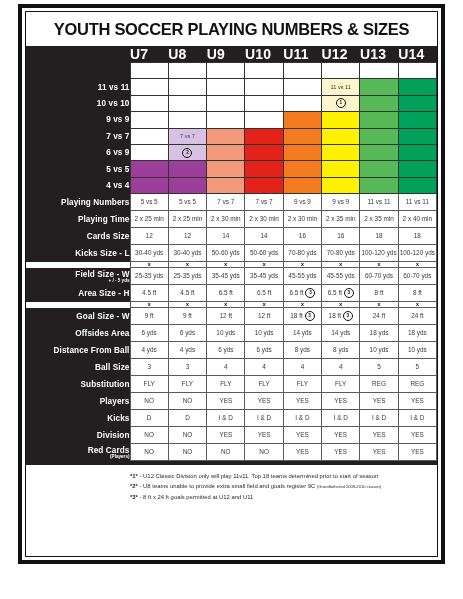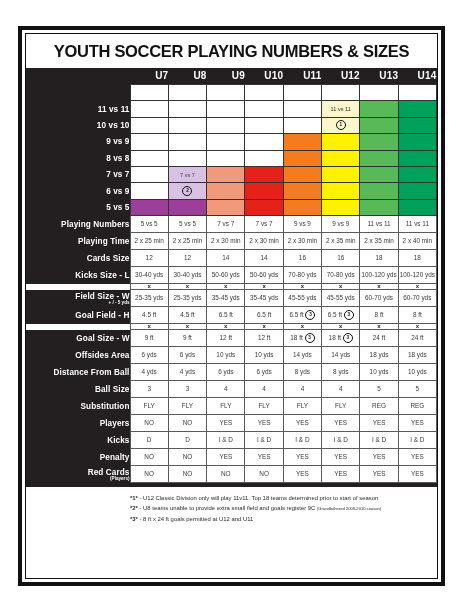--- a/index.html
+++ b/index.html
@@ -4,21 +4,21 @@
 <style>
   html,body{margin:0;padding:0;}
   body{
     width:463px;height:599px;
     background:#ffffff;
     font-family:"Liberation Sans", sans-serif;
     -webkit-font-smoothing:antialiased;
   }
   .poster{
     position:absolute;
-    left:18px; top:26px;
+    left:18px; top:4px;
     width:427px; height:560px;
     background:#ffffff;
     border:4px solid #111111;
     box-sizing:border-box;
   }
   .poster-inner{
     position:absolute;
     left:3px; top:3px; right:3px; bottom:3px;
     background:#ffffff;
     border:1px solid #111111;
@@ -45,23 +45,23 @@
     table-layout:fixed;
   }
   table.grid td, table.grid th{
     padding:0;
     margin:0;
   }
   .lblcol{width:104px;}
   .hdr{
     background:#231f20;
     color:#ffffff;
-    font-size:10px;
-    font-weight:bold;
-    text-align:right;
+    font-size:14px;
+    font-weight:bold;
+    text-align:left;
     height:16px;
     line-height:16px;
     letter-spacing:0.2px;
   }
   .rowlabel{
     background:#231f20;
     color:#ffffff;
     font-size:8.2px;
     font-weight:bold;
     text-align:right;
@@ -226,31 +226,20 @@
               <td class="cell white"></td>
               <td class="cell white"></td>
               <td class="cell white"></td>
               <td class="cell white"></td>
               <td class="cell orange"></td>
               <td class="cell yellow"></td>
               <td class="cell lgreen"></td>
               <td class="cell dgreen"></td>
             </tr>
             <tr>
-              <td class="rowlabel">8 vs 8</td>
-              <td class="cell white"></td>
-              <td class="cell white"></td>
-              <td class="cell white"></td>
-              <td class="cell white"></td>
-              <td class="cell orange"></td>
-              <td class="cell yellow"></td>
-              <td class="cell lgreen"></td>
-              <td class="cell dgreen"></td>
-            </tr>
-            <tr>
               <td class="rowlabel">7 vs 7</td>
               <td class="cell white"></td>
               <td class="cell lpurple"><span class="clabel">7 vs 7</span></td>
               <td class="cell salmon"></td>
               <td class="cell red"></td>
               <td class="cell orange"></td>
               <td class="cell yellow"></td>
               <td class="cell lgreen"></td>
               <td class="cell dgreen"></td>
             </tr>
@@ -260,20 +249,31 @@
               <td class="cell lpurple"><span class="fn">2</span></td>
               <td class="cell salmon"></td>
               <td class="cell red"></td>
               <td class="cell orange"></td>
               <td class="cell yellow"></td>
               <td class="cell lgreen"></td>
               <td class="cell dgreen"></td>
             </tr>
             <tr>
               <td class="rowlabel">5 vs 5</td>
+              <td class="cell purple"></td>
+              <td class="cell purple"></td>
+              <td class="cell salmon"></td>
+              <td class="cell red"></td>
+              <td class="cell orange"></td>
+              <td class="cell yellow"></td>
+              <td class="cell lgreen"></td>
+              <td class="cell dgreen"></td>
+            </tr>
+            <tr>
+              <td class="rowlabel">4 vs 4</td>
               <td class="cell purple"></td>
               <td class="cell purple"></td>
               <td class="cell salmon"></td>
               <td class="cell red"></td>
               <td class="cell orange"></td>
               <td class="cell yellow"></td>
               <td class="cell lgreen"></td>
               <td class="cell dgreen"></td>
             </tr>
           </tbody>
@@ -338,21 +338,21 @@
               <td class="dcell"><span>25-35 yds</span></td>
               <td class="dcell"><span>25-35 yds</span></td>
               <td class="dcell"><span>35-45 yds</span></td>
               <td class="dcell"><span>35-45 yds</span></td>
               <td class="dcell"><span>45-55 yds</span></td>
               <td class="dcell"><span>45-55 yds</span></td>
               <td class="dcell"><span>60-70 yds</span></td>
               <td class="dcell"><span>60-70 yds</span></td>
             </tr>
             <tr>
-              <td class="rowlabel">Goal Field - H</td>
+              <td class="rowlabel">Area Size - H</td>
               <td class="dcell"><span>4.5 ft</span></td>
               <td class="dcell"><span>4.5 ft</span></td>
               <td class="dcell"><span>6.5 ft</span></td>
               <td class="dcell"><span>6.5 ft</span></td>
               <td class="dcell"><span>6.5 ft</span> <span class="fn">3</span></td>
               <td class="dcell"><span>6.5 ft</span> <span class="fn">3</span></td>
               <td class="dcell"><span>8 ft</span></td>
               <td class="dcell"><span>8 ft</span></td>
             </tr>
             <tr class="xrow">
@@ -437,21 +437,21 @@
               <td class="dcell"><span>D</span></td>
               <td class="dcell"><span>D</span></td>
               <td class="dcell"><span>I &amp; D</span></td>
               <td class="dcell"><span>I &amp; D</span></td>
               <td class="dcell"><span>I &amp; D</span></td>
               <td class="dcell"><span>I &amp; D</span></td>
               <td class="dcell"><span>I &amp; D</span></td>
               <td class="dcell"><span>I &amp; D</span></td>
             </tr>
             <tr>
-              <td class="rowlabel">Penalty</td>
+              <td class="rowlabel">Division</td>
               <td class="dcell"><span>NO</span></td>
               <td class="dcell"><span>NO</span></td>
               <td class="dcell"><span>YES</span></td>
               <td class="dcell"><span>YES</span></td>
               <td class="dcell"><span>YES</span></td>
               <td class="dcell"><span>YES</span></td>
               <td class="dcell"><span>YES</span></td>
               <td class="dcell"><span>YES</span></td>
             </tr>
             <tr>

